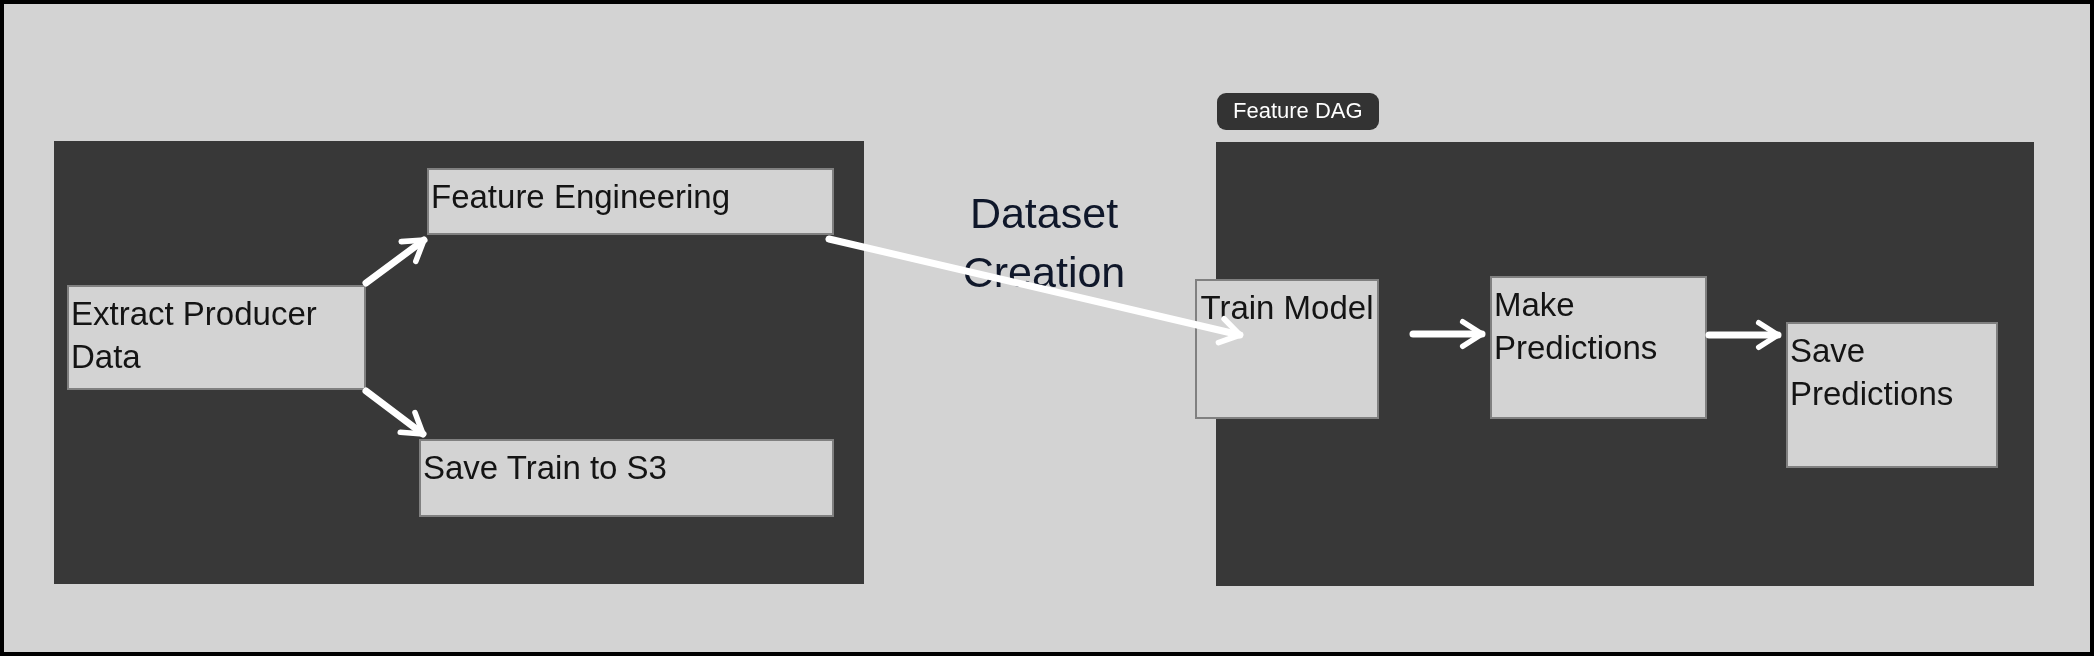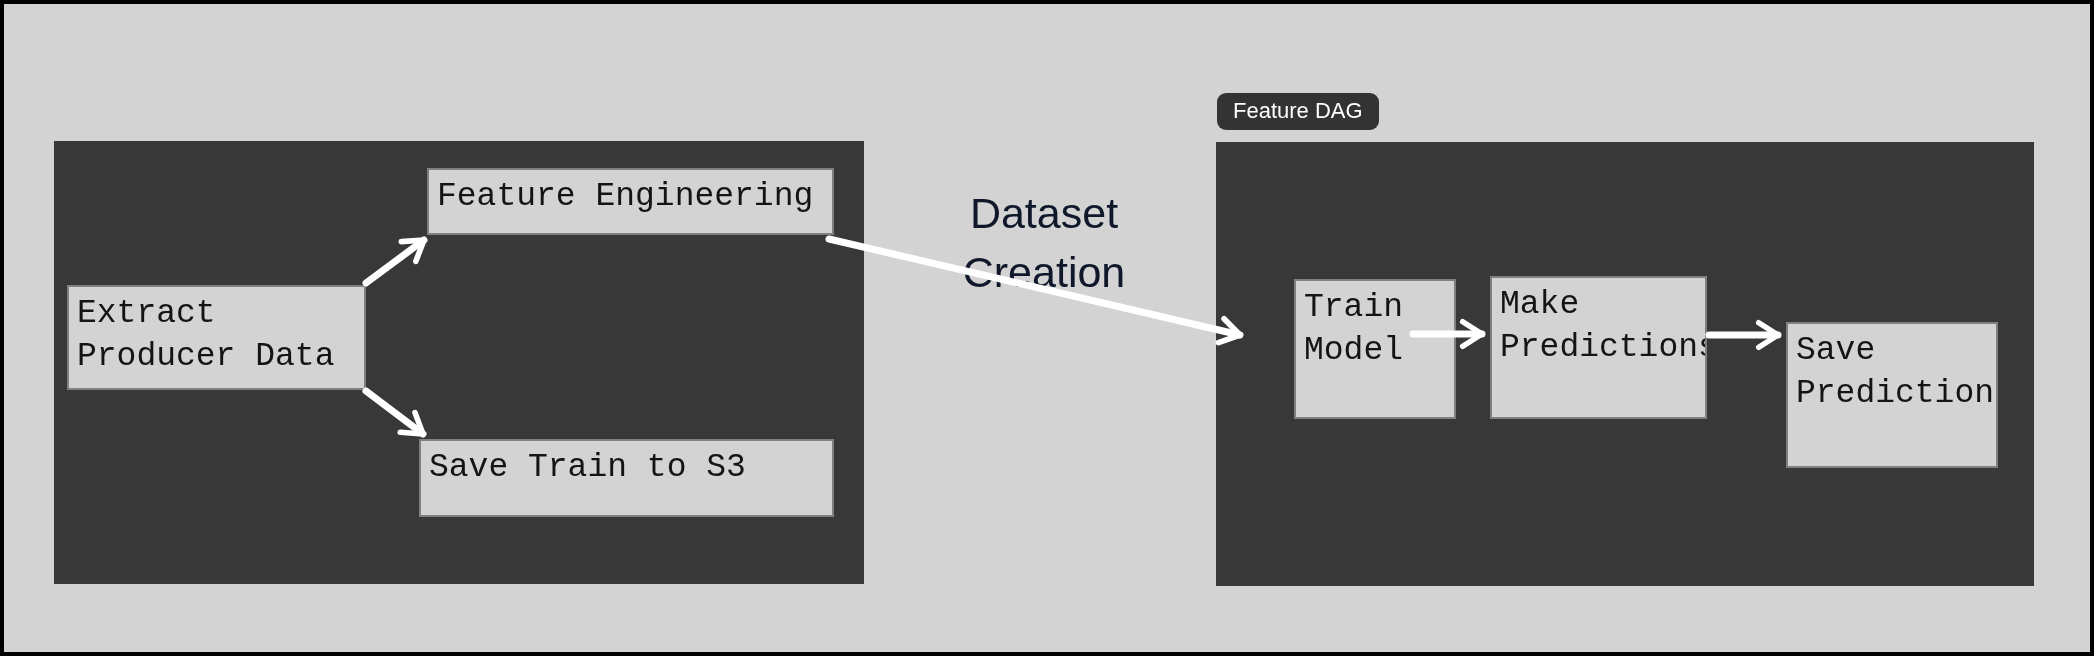--- a/index.html
+++ b/index.html
@@ -37,23 +37,22 @@
     position:absolute;
     background:var(--container);
   }
   .node{
     position:absolute;
     background:var(--node-fill);
     border:2px solid var(--node-border);
     color:var(--node-text);
     font-size:33px;
     line-height:1.3;
-    padding:6px 8px;
+    padding:6px 2px;
     overflow:hidden;
-    font-family:Liberation Mono, monospace;
   }
   .edge-label{
     position:absolute;
     left:915px;top:180px;width:250px;
     text-align:center;
     color:#0f172a;
     font-size:43px;
     line-height:1.38;
   }
   svg.edges{
@@ -75,21 +74,21 @@
     stroke-linejoin:round;
   }
   
   #label-producer{left:49px;top:88px;}
   #label-consumer{left:1213px;top:89px;}
   #container-producer{left:50px;top:137px;width:810px;height:443px;}
   #container-consumer{left:1212px;top:138px;width:818px;height:444px;}
   #node-extract{left:63px;top:281px;width:299px;height:105px;}
   #node-feature{left:423px;top:164px;width:407px;height:67px;}
   #node-save-s3{left:415px;top:435px;width:415px;height:78px;}
-  #node-train{left:1290px;top:275px;width:162px;height:140px;}
+  #node-train{left:1191px;top:275px;width:184px;height:140px;text-align:center;}
   #node-make{left:1486px;top:272px;width:217px;height:143px;}
   #node-save-pred{left:1782px;top:270px;width:212px;height:146px;margin-top:48px;}
 </style>
 </head>
 <body>
 
 <div class="screen">
 
 
   <div class="dag-container" id="container-producer"></div>

